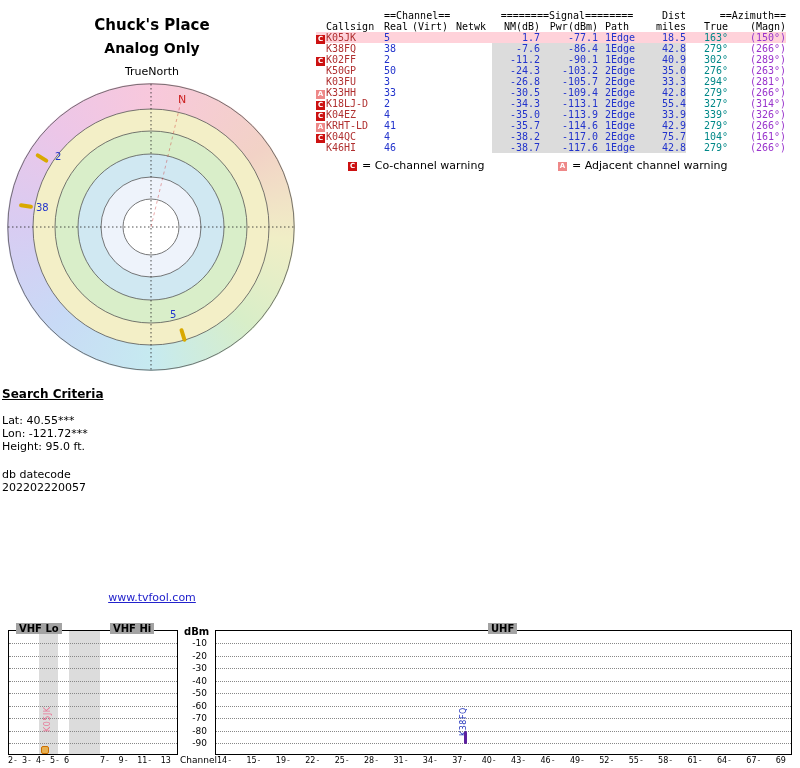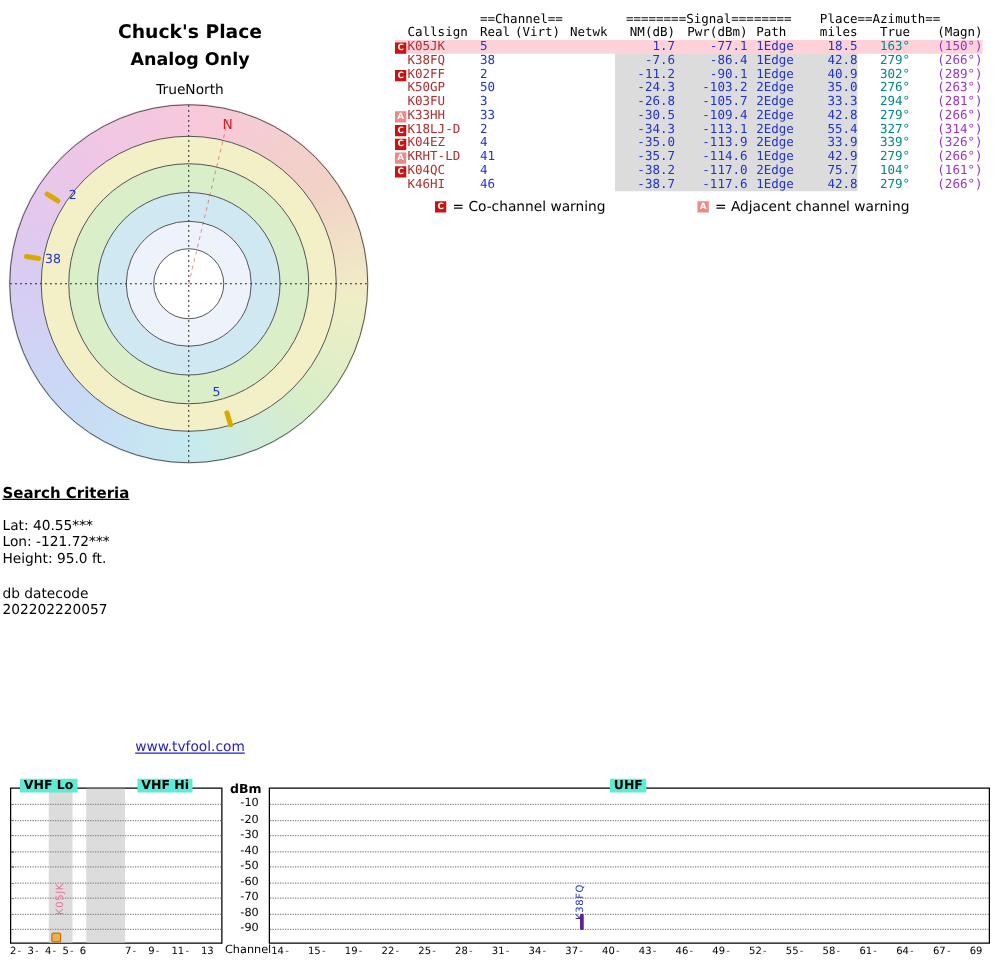--- a/index.html
+++ b/index.html
@@ -21,21 +21,21 @@
   .rmark{position:absolute;width:4px;height:14px;background:#5c1f9e;border:2px solid #d9a900;border-radius:4px}
   .rlabel{position:absolute;font-size:10px;color:#2233cc}
 
   
   .stable{position:absolute;left:316px;top:10px;width:470px;font-family:"DejaVu Sans Mono",monospace;font-size:10px;line-height:11px}
   .h1row{position:relative;height:11px}
   .h1row span{position:absolute;display:inline-block}
   .h1-channel{left:68px;width:66px;text-align:center}
   .h1-signal{left:176px;width:150px;text-align:center}
   .h1-dist{left:326px;width:44px;text-align:right}
-  .h1-az{left:370px;width:100px;text-align:left}
+  .h1-az{left:370px;width:100px;text-align:right}
   .h2row{display:flex;height:11px}
   .cell{display:inline-block;height:11px}
   .col-warn{width:10px}
   .col-callsign{width:58px}
   .col-real{width:26px;text-align:left}
   .col-virt{width:40px;text-align:center}
   .col-netwk{width:42px;text-align:center}
   .col-nm{width:48px;text-align:right}
   .col-pwr{width:58px;text-align:right}
   .col-path{width:44px;padding-left:7px}
@@ -65,21 +65,21 @@
   .sitelink{position:absolute;left:2px;top:591px;width:300px;display:block;text-align:center;font-size:11px;color:#2222cc;cursor:pointer}
 
   
   .spec{position:absolute;left:0;top:620px;width:800px;height:148px}
   .box{position:absolute;top:10px;height:125px;border:1px solid #000;background:#fff}
   .vhf-box{left:8px;width:170px}
   .uhf-box{left:215px;width:577px}
   .stripe{position:absolute;top:0;bottom:0;background:#dcdcdc}
   .grid-holder{position:absolute;left:0;right:0;top:0;bottom:0}
   .gridline{position:absolute;left:0;right:0;height:0;border-top:1px dotted #888}
-  .band-label{position:absolute;top:3px;z-index:2;background:#5eead4;padding:0 3px;font-size:10px;font-weight:bold}
+  .band-label{position:absolute;top:3px;z-index:2;background:#a3a3a3;padding:0 3px;font-size:10px;font-weight:bold}
   .dbm-label{position:absolute;left:184px;top:6px;font-size:10px;font-weight:bold}
   .ytick{position:absolute;left:183px;width:24px;text-align:right;font-size:9px}
   .channel-label{position:absolute;left:180px;top:135px;font-size:9px}
   .chrow{position:absolute;top:136px;display:flex;justify-content:space-between;font-size:8px}
   .chlbl::after{content:"-";margin-left:1px;color:#444}
   .chlbl:last-child::after{content:""}
   .sig-text{position:absolute;writing-mode:vertical-rl;transform:rotate(180deg);font-size:8px;letter-spacing:0.5px}
   .sig1{left:43px;top:66px;height:46px;color:#e87898}
   .sig2{left:459px;top:76px;height:40px;color:#2233bb}
   .mark1{position:absolute;left:41px;top:126px;width:8px;height:8px;background:#e8b050;border:1.5px solid #cc7000;border-radius:2px}
@@ -121,21 +121,21 @@
   <div class="rmark" style="left:17px;top:116px;transform:rotate(279deg)"></div>
   <span class="rlabel" style="left:29px;top:119px">38</span>
   <div class="rmark" style="left:174px;top:245px;transform:rotate(163deg)"></div>
   <span class="rlabel" style="left:163px;top:226px">5</span>
 </div>
 
 <div class="stable">
   <div class="h1row">
     <span class="h1-channel">==Channel==</span>
     <span class="h1-signal">========Signal========</span>
-    <span class="h1-dist">Place</span>
+    <span class="h1-dist">Dist</span>
     <span class="h1-az">==Azimuth==</span>
   </div>
   <div class="h2row">
     <span class="cell col-warn"></span>
     <span class="cell col-callsign">Callsign</span>
     <span class="cell col-real">Real</span>
     <span class="cell col-virt">(Virt)</span>
     <span class="cell col-netwk">Netwk</span>
     <span class="cell col-nm">NM(dB)</span>
     <span class="cell col-pwr">Pwr(dBm)</span>

